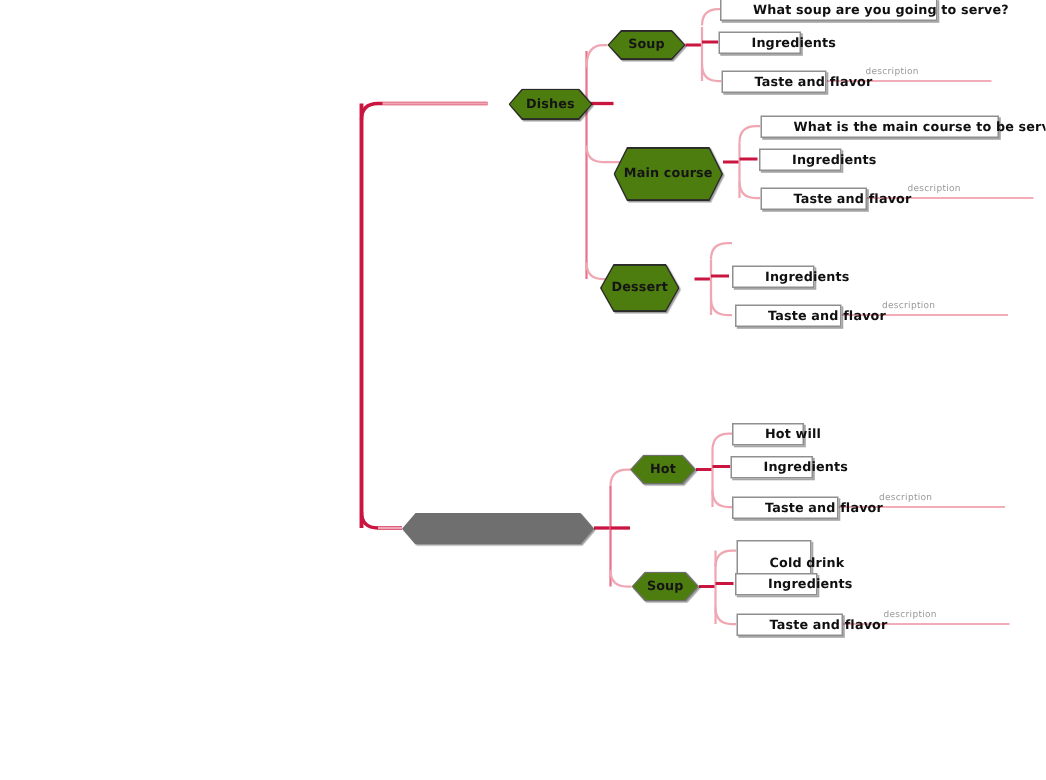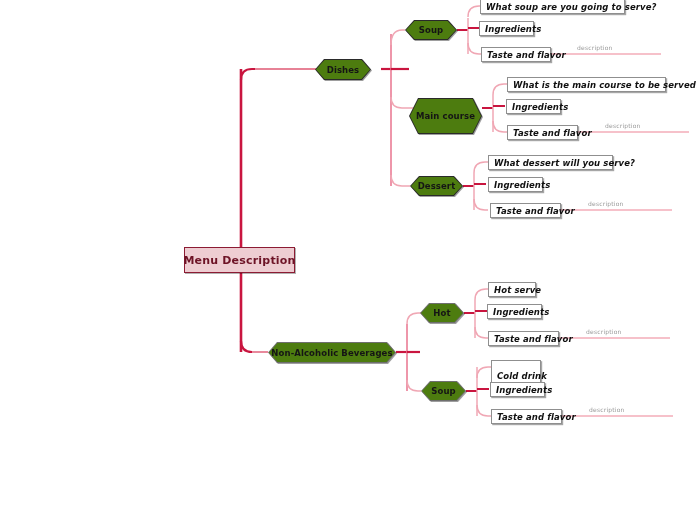--- a/index.html
+++ b/index.html
@@ -74,24 +74,23 @@
   .hexwrap.dark .hexouter { background: #2a2a2a; }
 
   
   .leaf {
     background: #ffffff;
     border: 1px solid #8f8f8f;
     color: #101010;
     font-weight: bold;
     font-size: 8.5px;
     letter-spacing: .1px;
-    padding: 0 5px;
+    padding: 0 21px;
     box-shadow: 1.2px 1.2px 0 rgba(0,0,0,.35);
     justify-content: flex-start;
-    font-style: italic;
   }
 
   
   .desc {
     position: absolute;
     font-size: 6px;
     color: #9a9a9a;
     letter-spacing: .2px;
     white-space: nowrap;
   }
@@ -154,25 +153,22 @@
     <path d="M477,389 L489,389" stroke="#c9153f" stroke-width="2.0" fill="none"></path>
     <path d="M477,405 Q477,416 488,416 L491,416" stroke="#f0a7b4" stroke-width="1.5" fill="none"></path>
 
     <path d="M551,54 L661,54" stroke="#f3adb9" stroke-width="1.4" fill="none"></path>
     <path d="M578,132 L689,132" stroke="#f3adb9" stroke-width="1.4" fill="none"></path>
     <path d="M561,210 L672,210" stroke="#f3adb9" stroke-width="1.4" fill="none"></path>
     <path d="M559,338 L670,338" stroke="#f3adb9" stroke-width="1.4" fill="none"></path>
     <path d="M562,416 L673,416" stroke="#f3adb9" stroke-width="1.4" fill="none"></path>
   </svg>
 
-  <div class="node root" style="left:184px; top:247px; width:111px; height:26px;">
-    <span>Menu Description</span>
-  </div>
-
-  <div class="hexwrap dark" style="left:315px; top:59px; width:56px; height:21px;text-align:center;">
+
+  <div class="hexwrap dark" style="left:339px; top:59px; width:56px; height:21px;text-align:center;">
     <div class="hexouter"></div>
     <div class="hexinner">
       <span>Dishes</span>
     </div>
   </div>
 
   <div class="hexwrap dark" style="left:405px; top:20px; width:52px; height:20px;">
     <div class="hexouter"></div>
     <div class="hexinner">
       <span>Soup</span>
@@ -199,52 +195,46 @@
     <span>What is the main course to be served?</span>
   </div>
   <div class="node leaf" style="left:506px; top:99px; width:55px; height:15px;">
     <span>Ingredients</span>
   </div>
   <div class="node leaf" style="left:507px; top:125px; width:71px; height:15px;">
     <span>Taste and flavor</span>
   </div>
   <div class="desc" style="left:605px; top:122px;">description</div>
 
-  <div class="hexwrap dark" style="left:410px; top:176px; width:53px; height:20px;">
+  <div class="hexwrap dark" style="left:400px; top:176px; width:53px; height:32px;">
     <div class="hexouter"></div>
     <div class="hexinner">
       <span>Dessert</span>
     </div>
   </div>
-  <div class="node leaf" style="left:488px; top:155px; width:125px; height:15px;">
-    <span>What dessert will you serve?</span>
-  </div>
   <div class="node leaf" style="left:488px; top:177px; width:55px; height:15px;">
     <span>Ingredients</span>
   </div>
   <div class="node leaf" style="left:490px; top:203px; width:71px; height:15px;">
     <span>Taste and flavor</span>
   </div>
   <div class="desc" style="left:588px; top:200px;">description</div>
 
   <div class="hexwrap" style="left:268px; top:342px; width:128px; height:21px;">
     <div class="hexouter"></div>
-    <div class="hexinner">
-      <span>Non-Alcoholic Beverages</span>
-    </div>
   </div>
 
   <div class="hexwrap" style="left:420px; top:303px; width:44px; height:20px;">
     <div class="hexouter"></div>
     <div class="hexinner">
       <span>Hot</span>
     </div>
   </div>
   <div class="node leaf" style="left:488px; top:282px; width:48px; height:15px;">
-    <span>Hot serve</span>
+    <span>Hot will</span>
   </div>
   <div class="node leaf" style="left:487px; top:304px; width:55px; height:15px;">
     <span>Ingredients</span>
   </div>
   <div class="node leaf" style="left:488px; top:331px; width:71px; height:15px;">
     <span>Taste and flavor</span>
   </div>
   <div class="desc" style="left:586px; top:328px;">description</div>
 
   <div class="hexwrap" style="left:421px; top:381px; width:45px; height:20px;">

